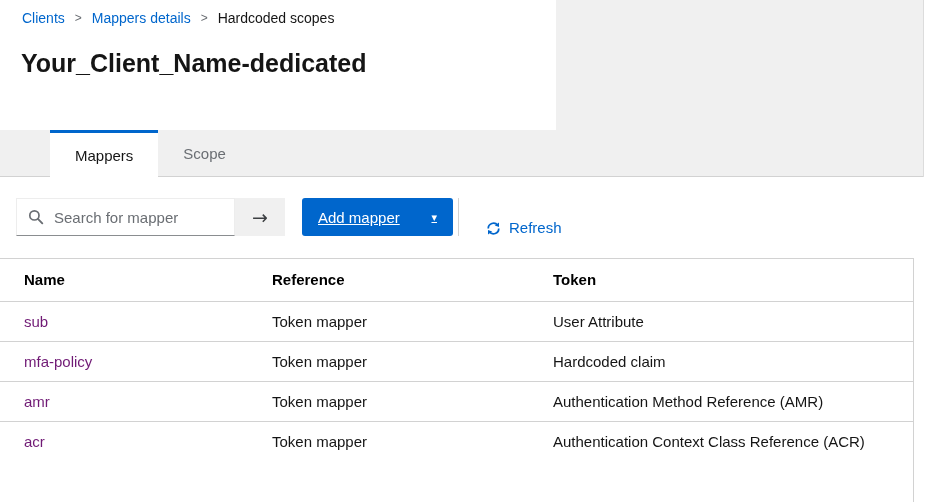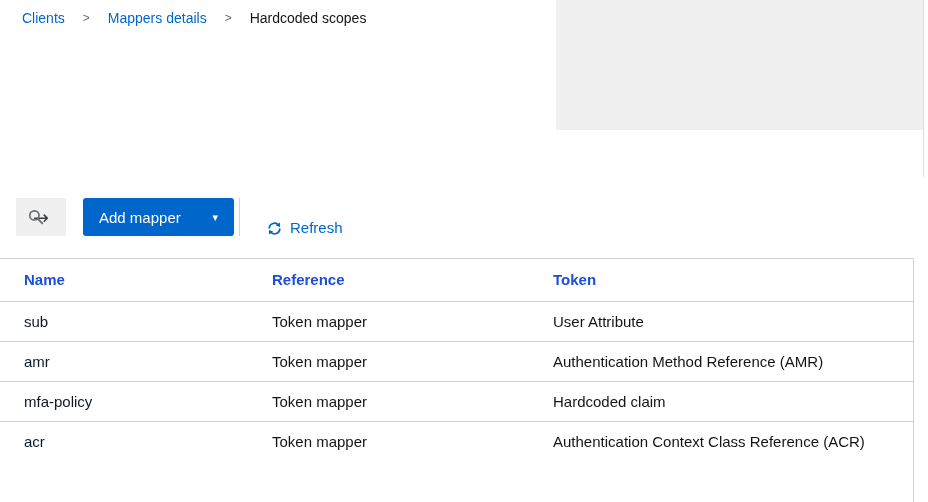--- a/index.html
+++ b/index.html
@@ -5,21 +5,21 @@
   html,body { margin:0; padding:0; background:#fff; }
   .page {
     position:relative; width:928px; height:502px; overflow:hidden;
     background:#fff; font-family:"Liberation Sans", sans-serif; color:#151515;
   }
 
   
   .header-gray-patch { position:absolute; left:556px; top:0; width:367px; height:130px; background:#f0f0f0; }
   .right-white-strip { position:absolute; right:0; top:0; width:5px; height:177px; background:#fff; border-left:1px solid #dcdcdc; box-sizing:border-box; }
 
-  .breadcrumb { position:absolute; left:22px; top:10px; font-size:14px; display:flex; align-items:center; gap:18px; }
+  .breadcrumb { position:absolute; left:22px; top:10px; font-size:14px; display:flex; align-items:center; gap:10px; }
   .crumb-link { color:#0066cc; text-decoration:none; cursor:pointer; }
   .crumb-sep { color:#6a6e73; font-size:12px; }
   .crumb-current { color:#151515; }
 
   .page-title { position:absolute; left:21px; top:49px; font-size:25px; font-weight:700; letter-spacing:0; }
   .page-subtitle { position:absolute; left:22px; top:86px; font-size:15px; }
 
   
   .tabstrip {
     position:absolute; left:0; top:130px; width:923px; height:47px; box-sizing:border-box;
@@ -44,39 +44,40 @@
   .search-btn {
     width:50px; height:38px; background:#f0f0f0; border:none; cursor:pointer;
     color:#3c3f42; font-size:19px; line-height:38px; padding:0;
     font-family:"DejaVu Sans", sans-serif;
   }
   .add-btn {
     margin-left:17px; width:151px; height:38px; box-sizing:border-box;
     background:#0066cc; color:#fff; border:none; border-radius:3px; cursor:pointer;
     font-size:15px; padding:0 16px; display:flex; align-items:center; justify-content:space-between;
     font-family:"Liberation Sans", sans-serif;
+    text-decoration:underline;
   }
   .add-btn .caret { font-size:11px; font-family:"DejaVu Sans", sans-serif; }
   .toolbar-divider { width:1px; background:#d2d2d2; margin-left:5px; }
   .refresh-link { display:flex; align-items:flex-end; gap:8px; margin-left:27px; color:#0066cc; font-size:15px; cursor:pointer; }
 
   
   .table-wrap {
     position:absolute; left:0; top:258px; width:914px; height:244px; box-sizing:border-box;
     border-top:1px solid #d2d2d2; border-right:1px solid #d2d2d2;
   }
   table.mappers { width:100%; border-collapse:collapse; table-layout:fixed; font-size:15px; }
   .col-name { width:272px; } .col-cat { width:281px; }
   th, td { text-align:left; padding:0; vertical-align:middle; }
   th:first-child, td:first-child { padding-left:24px; }
   thead tr { height:42px; border-bottom:1px solid #d2d2d2; }
-  thead th { font-weight:700; font-size:15px; color:#1d4ed8; }
+  thead th { font-weight:700; font-size:15px; color:#000000; }
   tbody tr { height:40px; border-bottom:1px solid #d2d2d2; }
   tbody tr:last-child { border-bottom:none; }
-  .name-link { color:#0f172a; text-decoration:none; cursor:pointer; }
+  .name-link { color:#701a75; text-decoration:none; cursor:pointer; }
   .namewrap { position:relative; display:inline-block; line-height:1; }
   .namewrap.hl::after {
     content:""; position:absolute; left:-8px; right:-14px; top:-10px; bottom:-9px;
     border:3px solid #d91d23; pointer-events:none;
   }
 </style>
 </head>
 <body>
 
 <div class="page">
@@ -85,30 +86,40 @@
   <div class="right-white-strip"></div>
 
   <nav class="breadcrumb">
     <a class="crumb-link">Clients</a>
     <span class="crumb-sep">&gt;</span>
     <a class="crumb-link">Mappers details</a>
     <span class="crumb-sep">&gt;</span>
     <span class="crumb-current">Hardcoded scopes</span>
   </nav>
 
-
+  <h1 class="page-title" style="margin:0;">Your_Client_Name-dedicated</h1>
+
+  <div class="tabstrip">
+    <div class="tab active">
+      <span>Mappers</span>
+    </div>
+    <div class="tab inactive">
+      <span>Scope</span>
+    </div>
+  </div>
 
   <div class="toolbar">
     <div class="search-wrap">
       <span class="search-icon">
         <svg width="16" height="16" viewBox="0 0 16 16">
           <circle cx="6.4" cy="6.4" r="4.6" fill="none" stroke="#6a6e73" stroke-width="1.7"></circle>
           <line x1="9.9" y1="9.9" x2="14.3" y2="14.3" stroke="#6a6e73" stroke-width="1.9" stroke-linecap="round"></line>
         </svg>
       </span>
+      <input class="search-input" type="text" placeholder="Search for mapper" style="">
       <button class="search-btn">
         <span>→</span>
       </button>
     </div>
 
     <button class="add-btn">
       <span>Add mapper</span>
       <span class="caret">▾</span>
     </button>
 
@@ -149,35 +160,35 @@
                 <a class="name-link">sub</a>
               </span>
             </td>
             <td>Token mapper</td>
             <td>User Attribute</td>
           </tr>
 
           <tr>
             <td>
               <span class="namewrap">
+                <a class="name-link">mfa-policy</a>
+              </span>
+            </td>
+            <td>Token mapper</td>
+            <td>Hardcoded claim</td>
+          </tr>
+
+          <tr>
+            <td>
+              <span class="namewrap">
                 <a class="name-link">amr</a>
               </span>
             </td>
             <td>Token mapper</td>
             <td>Authentication Method Reference (AMR)</td>
-          </tr>
-
-          <tr>
-            <td>
-              <span class="namewrap">
-                <a class="name-link">mfa-policy</a>
-              </span>
-            </td>
-            <td>Token mapper</td>
-            <td>Hardcoded claim</td>
           </tr>
 
 
           <tr>
             <td>
               <span class="namewrap">
                 <a class="name-link">acr</a>
               </span>
             </td>
             <td>Token mapper</td>

